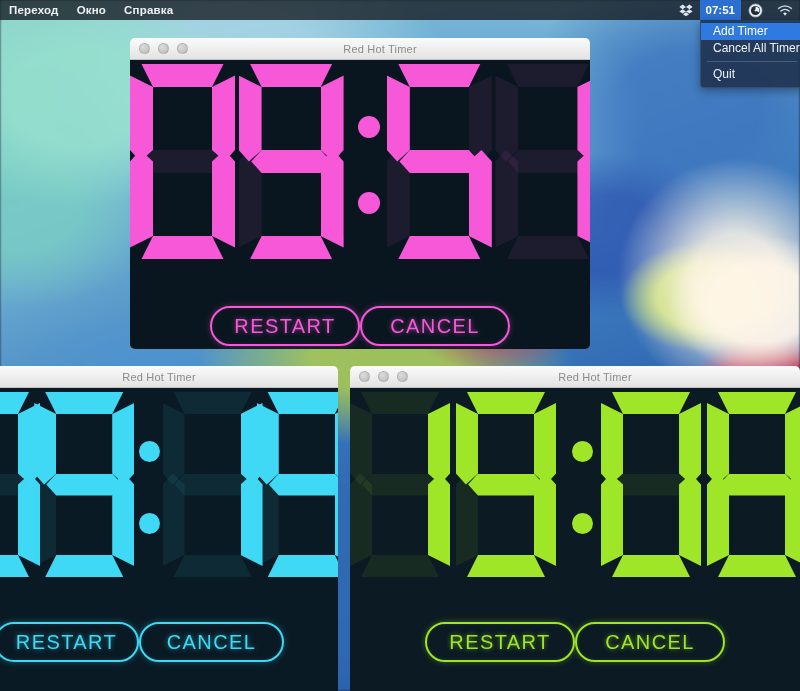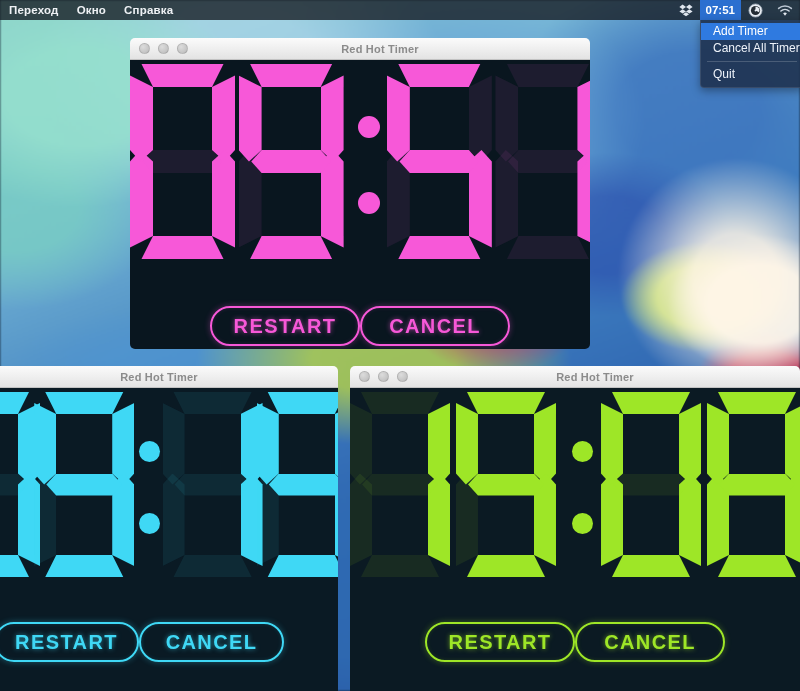--- a/index.html
+++ b/index.html
@@ -93,21 +93,21 @@
     display: flex; align-items: center;
   }
   .traffic { display: flex; gap: 8px; padding-left: 9px; }
   .light {
     width: 11px; height: 11px; border-radius: 50%;
     background: radial-gradient(circle at 35% 32%, #dcdcdc, #c4c4c4 70%, #b4b4b4 100%);
     border: 1px solid rgba(0,0,0,0.10);
   }
   .win-title {
     position: absolute; left: 0; right: 0; text-align: center;
-    font-size: 11px; color: #8b8b8b; font-weight: bold;
+    font-size: 11px; color: #8b8b8b; font-weight: normal;
     letter-spacing: .2px; pointer-events: none; padding-left: 40px;
   }
 
   .timer-body {
     background: #0a1a26;
     height: calc(100% - 22px);
     position: relative;
   }
 
   
@@ -125,21 +125,21 @@
     position: absolute; border-radius: 50%;
   }
 
   .btn-row {
     display: flex; justify-content: center;
     position: absolute; left: 0; right: 0;
   }
   .pill {
     border-radius: 999px;
     display: flex; align-items: center; justify-content: center;
-    font-weight: bold; letter-spacing: 1.4px;
+    font-weight: normal; letter-spacing: 1.4px;
     background: transparent;
     cursor: pointer;
   }
 
   
   #win-pink { left: 130px; top: 38px; width: 460px; height: 311px; }
   #win-pink .timer-body { background: #09161f; }
 
   
   #win-cyan { left: -60px; top: 366px; width: 398px; height: 325px; }

